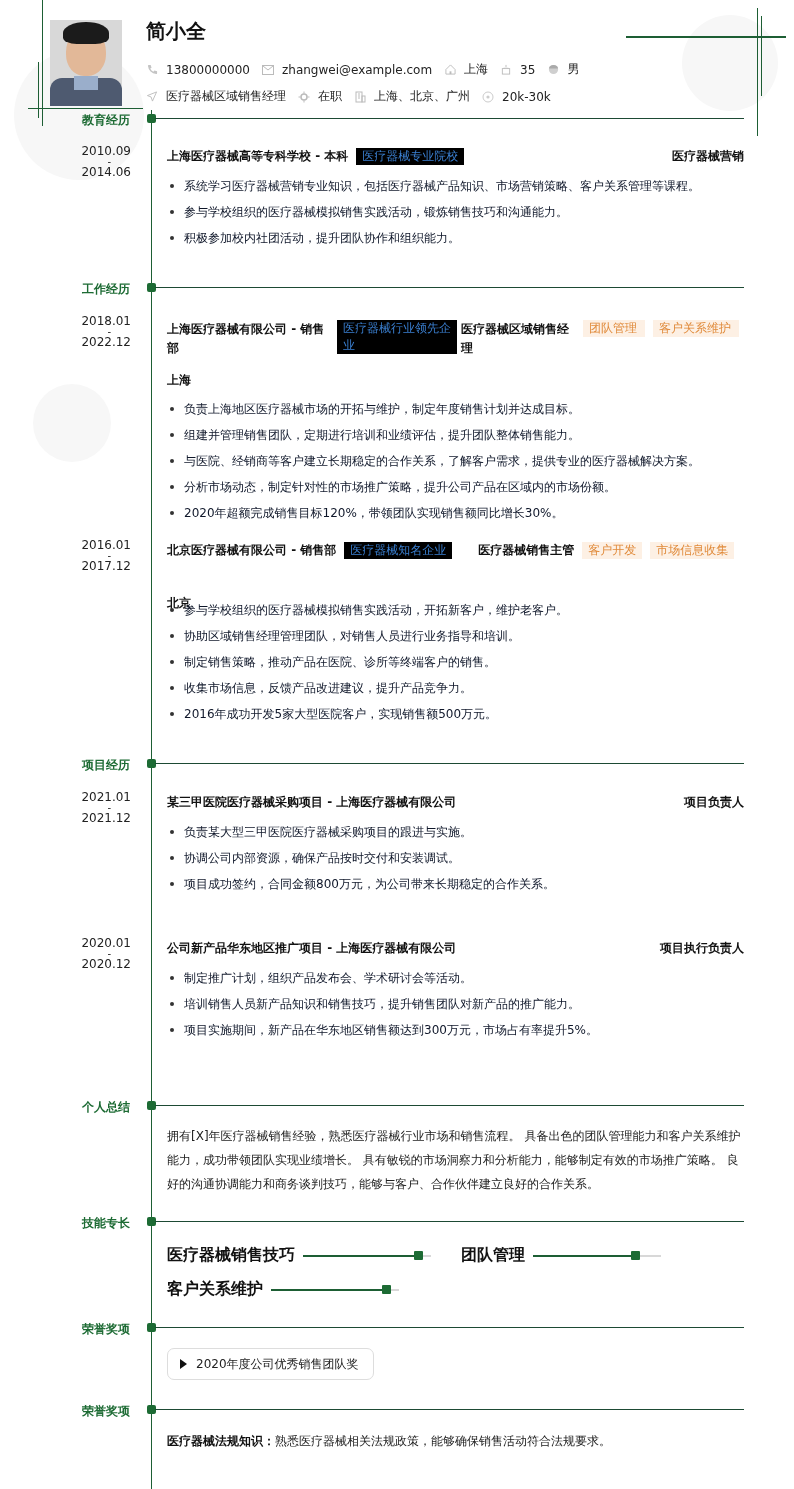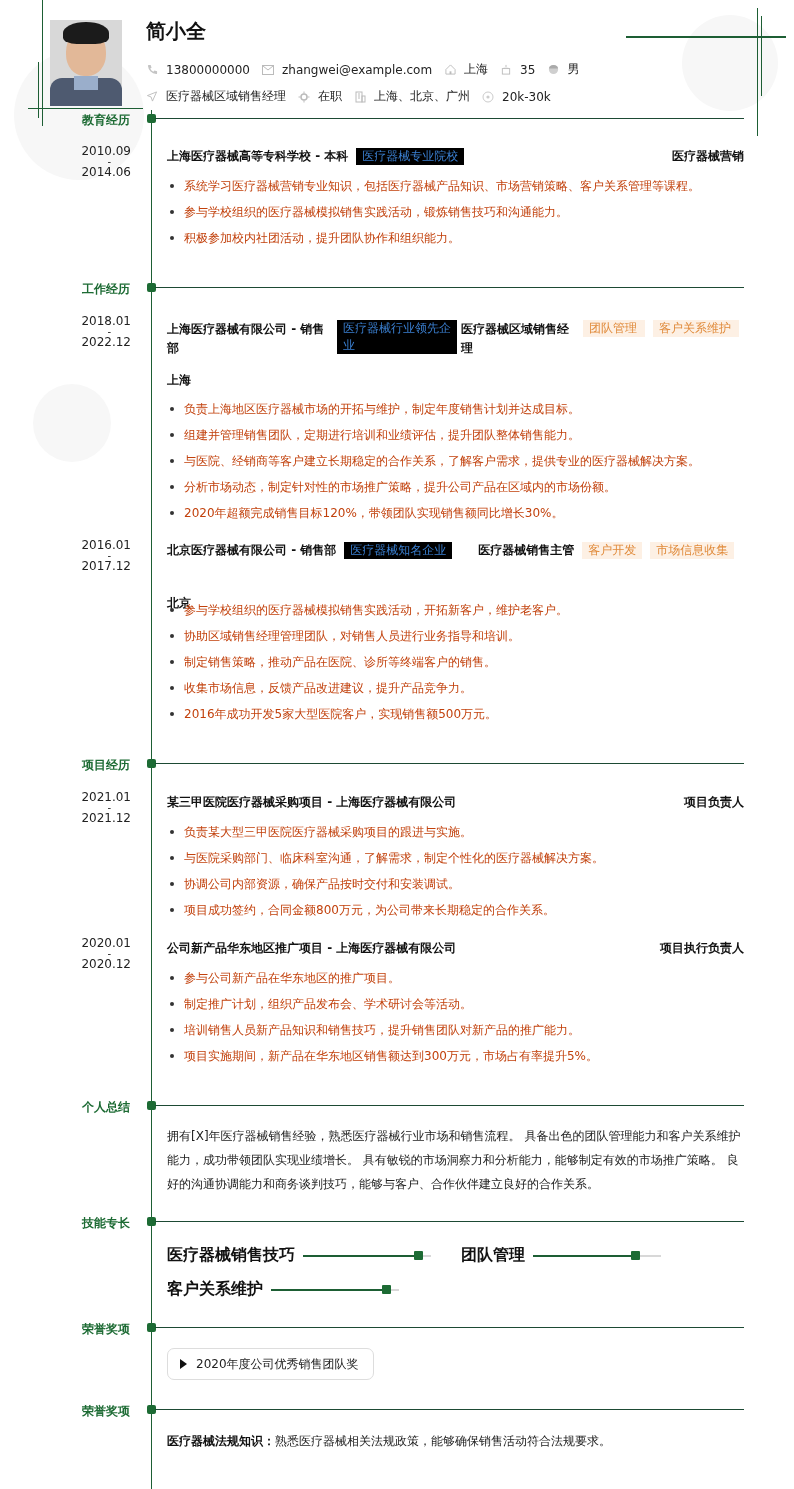--- a/index.html
+++ b/index.html
@@ -33,21 +33,21 @@
   .date .dash { display: block; text-align: right; padding-right: 20px; font-size: 10px; line-height: 6px; }
 
   .entry-head { position: absolute; left: 167px; width: 577px; display: flex; align-items: flex-start; font-size: 12px; }
   .entry-org { font-weight: bold; color: #111; }
   .tag-blue { background: #000000; color: #3a7fd0; padding: 0 6px; margin-left: 8px; line-height: 17px; }
   .tag-orange { background: #fdf0e4; color: #e08a3a; padding: 0 6px; margin-left: 8px; line-height: 17px; }
   .entry-role { font-weight: bold; color: #111; margin-left: auto; }
   .entry-city { position: absolute; left: 167px; font-weight: bold; font-size: 12px; color: #111; }
 
   ul.bullets { position: absolute; left: 167px; width: 577px; list-style: none; }
-  ul.bullets li { position: relative; padding-left: 17px; font-size: 12px; color: #c2410c; height: 26px; line-height: 26px; white-space: nowrap; }
+  ul.bullets li { position: relative; padding-left: 17px; font-size: 12px; color: #0f172a; height: 26px; line-height: 26px; white-space: nowrap; }
   ul.bullets li::before { content: ""; position: absolute; left: 3px; top: 11px; width: 4px; height: 4px; border-radius: 50%; background: #333; }
 
   .summary { position: absolute; left: 167px; top: 1124px; width: 580px; font-size: 12px; line-height: 24px; color: #222; }
 
   .skill { position: absolute; display: flex; align-items: center; font-size: 16px; font-weight: bold; color: #111; }
   .skill .track { position: relative; height: 2px; background: #d8d8d8; margin-left: 8px; }
   .skill .fill { position: absolute; left: 0; top: 0; height: 2px; background: #1d5e34; }
   .skill .knob { position: absolute; top: -4px; width: 9px; height: 9px; background: #1d6b34; border-radius: 1px; }
 
   .award { position: absolute; left: 167px; top: 1348px; height: 32px; padding: 0 14px 0 12px; border: 1px solid #ddd; border-radius: 7px; display: flex; align-items: center; font-size: 12px; color: #222; }
@@ -236,34 +236,32 @@
 
 <div class="date" style="top:790px;">
   <span>2021.01</span><span class="dash">-</span><span>2021.12</span>
 </div>
 <div class="entry-head" style="top:794px;">
   <span class="entry-org">某三甲医院医疗器械采购项目 - 上海医疗器械有限公司</span>
   <span class="entry-role">项目负责人</span>
 </div>
 <ul class="bullets" style="top:819px;">
   <li>负责某大型三甲医院医疗器械采购项目的跟进与实施。</li>
-  <li>与医院采购部门、临床科室沟通，了解需求，制定个性化的医疗器械解决方案。</li>
   <li>协调公司内部资源，确保产品按时交付和安装调试。</li>
   <li>项目成功签约，合同金额800万元，为公司带来长期稳定的合作关系。</li>
 </ul>
 
 <div class="date" style="top:936px;">
   <span>2020.01</span><span class="dash">-</span><span>2020.12</span>
 </div>
 <div class="entry-head" style="top:940px;">
   <span class="entry-org">公司新产品华东地区推广项目 - 上海医疗器械有限公司</span>
   <span class="entry-role">项目执行负责人</span>
 </div>
 <ul class="bullets" style="top:965px;">
-  <li>参与公司新产品在华东地区的推广项目。</li>
   <li>制定推广计划，组织产品发布会、学术研讨会等活动。</li>
   <li>培训销售人员新产品知识和销售技巧，提升销售团队对新产品的推广能力。</li>
   <li>项目实施期间，新产品在华东地区销售额达到300万元，市场占有率提升5%。</li>
 </ul>
 
 <div class="section-head" style="top:1099px;">
   <span class="section-title">个人总结</span>
   <span class="section-dot"></span>
   <span class="section-rule"></span>
 </div>

